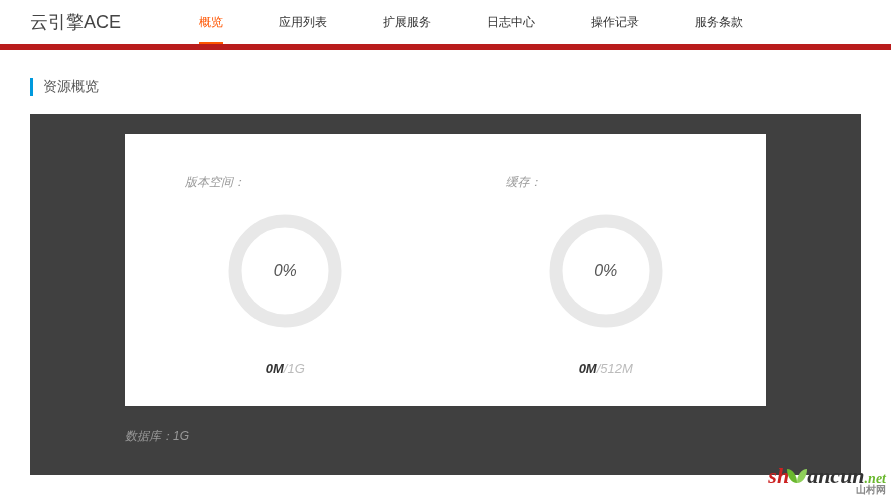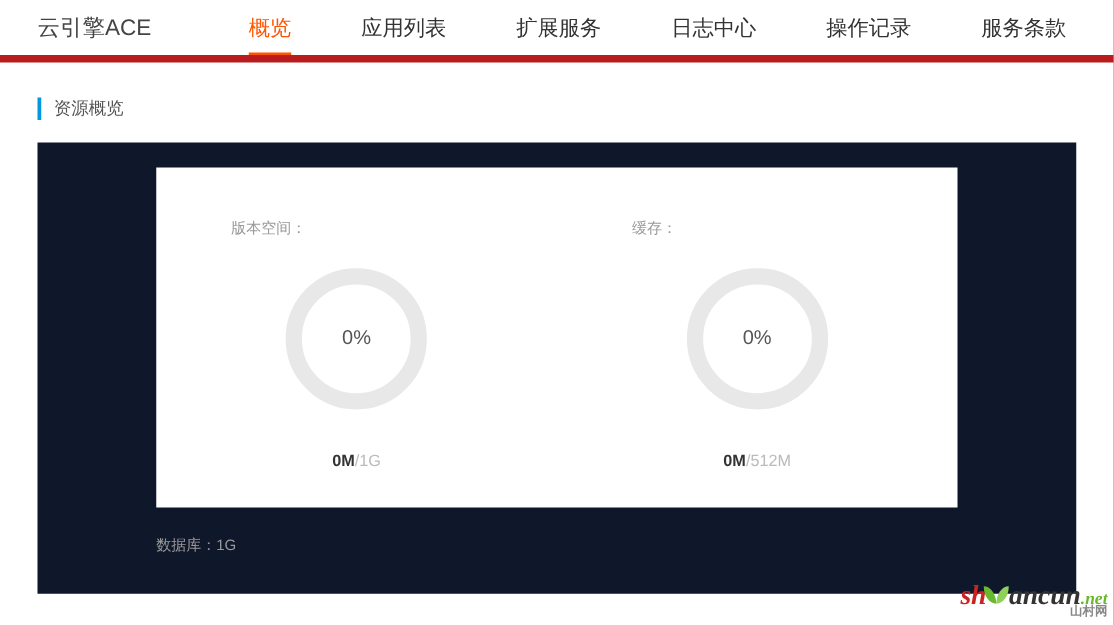--- a/index.html
+++ b/index.html
@@ -31,21 +31,21 @@
     }
     .nav {
       display: flex;
       height: 100%;
     }
     .nav-item {
       padding: 16px 28px;
       height: 100%;
       display: flex;
       align-items: center;
-      font-size: 17px;
+      font-size: 12px;
       color: #333;
       cursor: pointer;
       position: relative;
       font-family: Liberation Mono, monospace;
     }
     .nav-item.active {
       color: #ff5500;
     }
     .nav-item.active::after {
       content: '';
@@ -68,23 +68,24 @@
       margin-right: 10px;
     }
     .section-title-text {
       font-size: 14px;
       color: #555;
     }
     .panel-wrapper {
       padding: 0 30px;
     }
     .panel {
-      background: #0f172a;
+      background: #404040;
       padding: 20px 95px 30px;
       min-height: 360px;
+      font-style: italic;
     }
     .chart-card {
       background: #ffffff;
       padding: 40px 0 30px;
       box-shadow: 0 1px 3px rgba(0,0,0,0.05);
     }
     .charts-row {
       display: flex;
       justify-content: space-around;
     }

